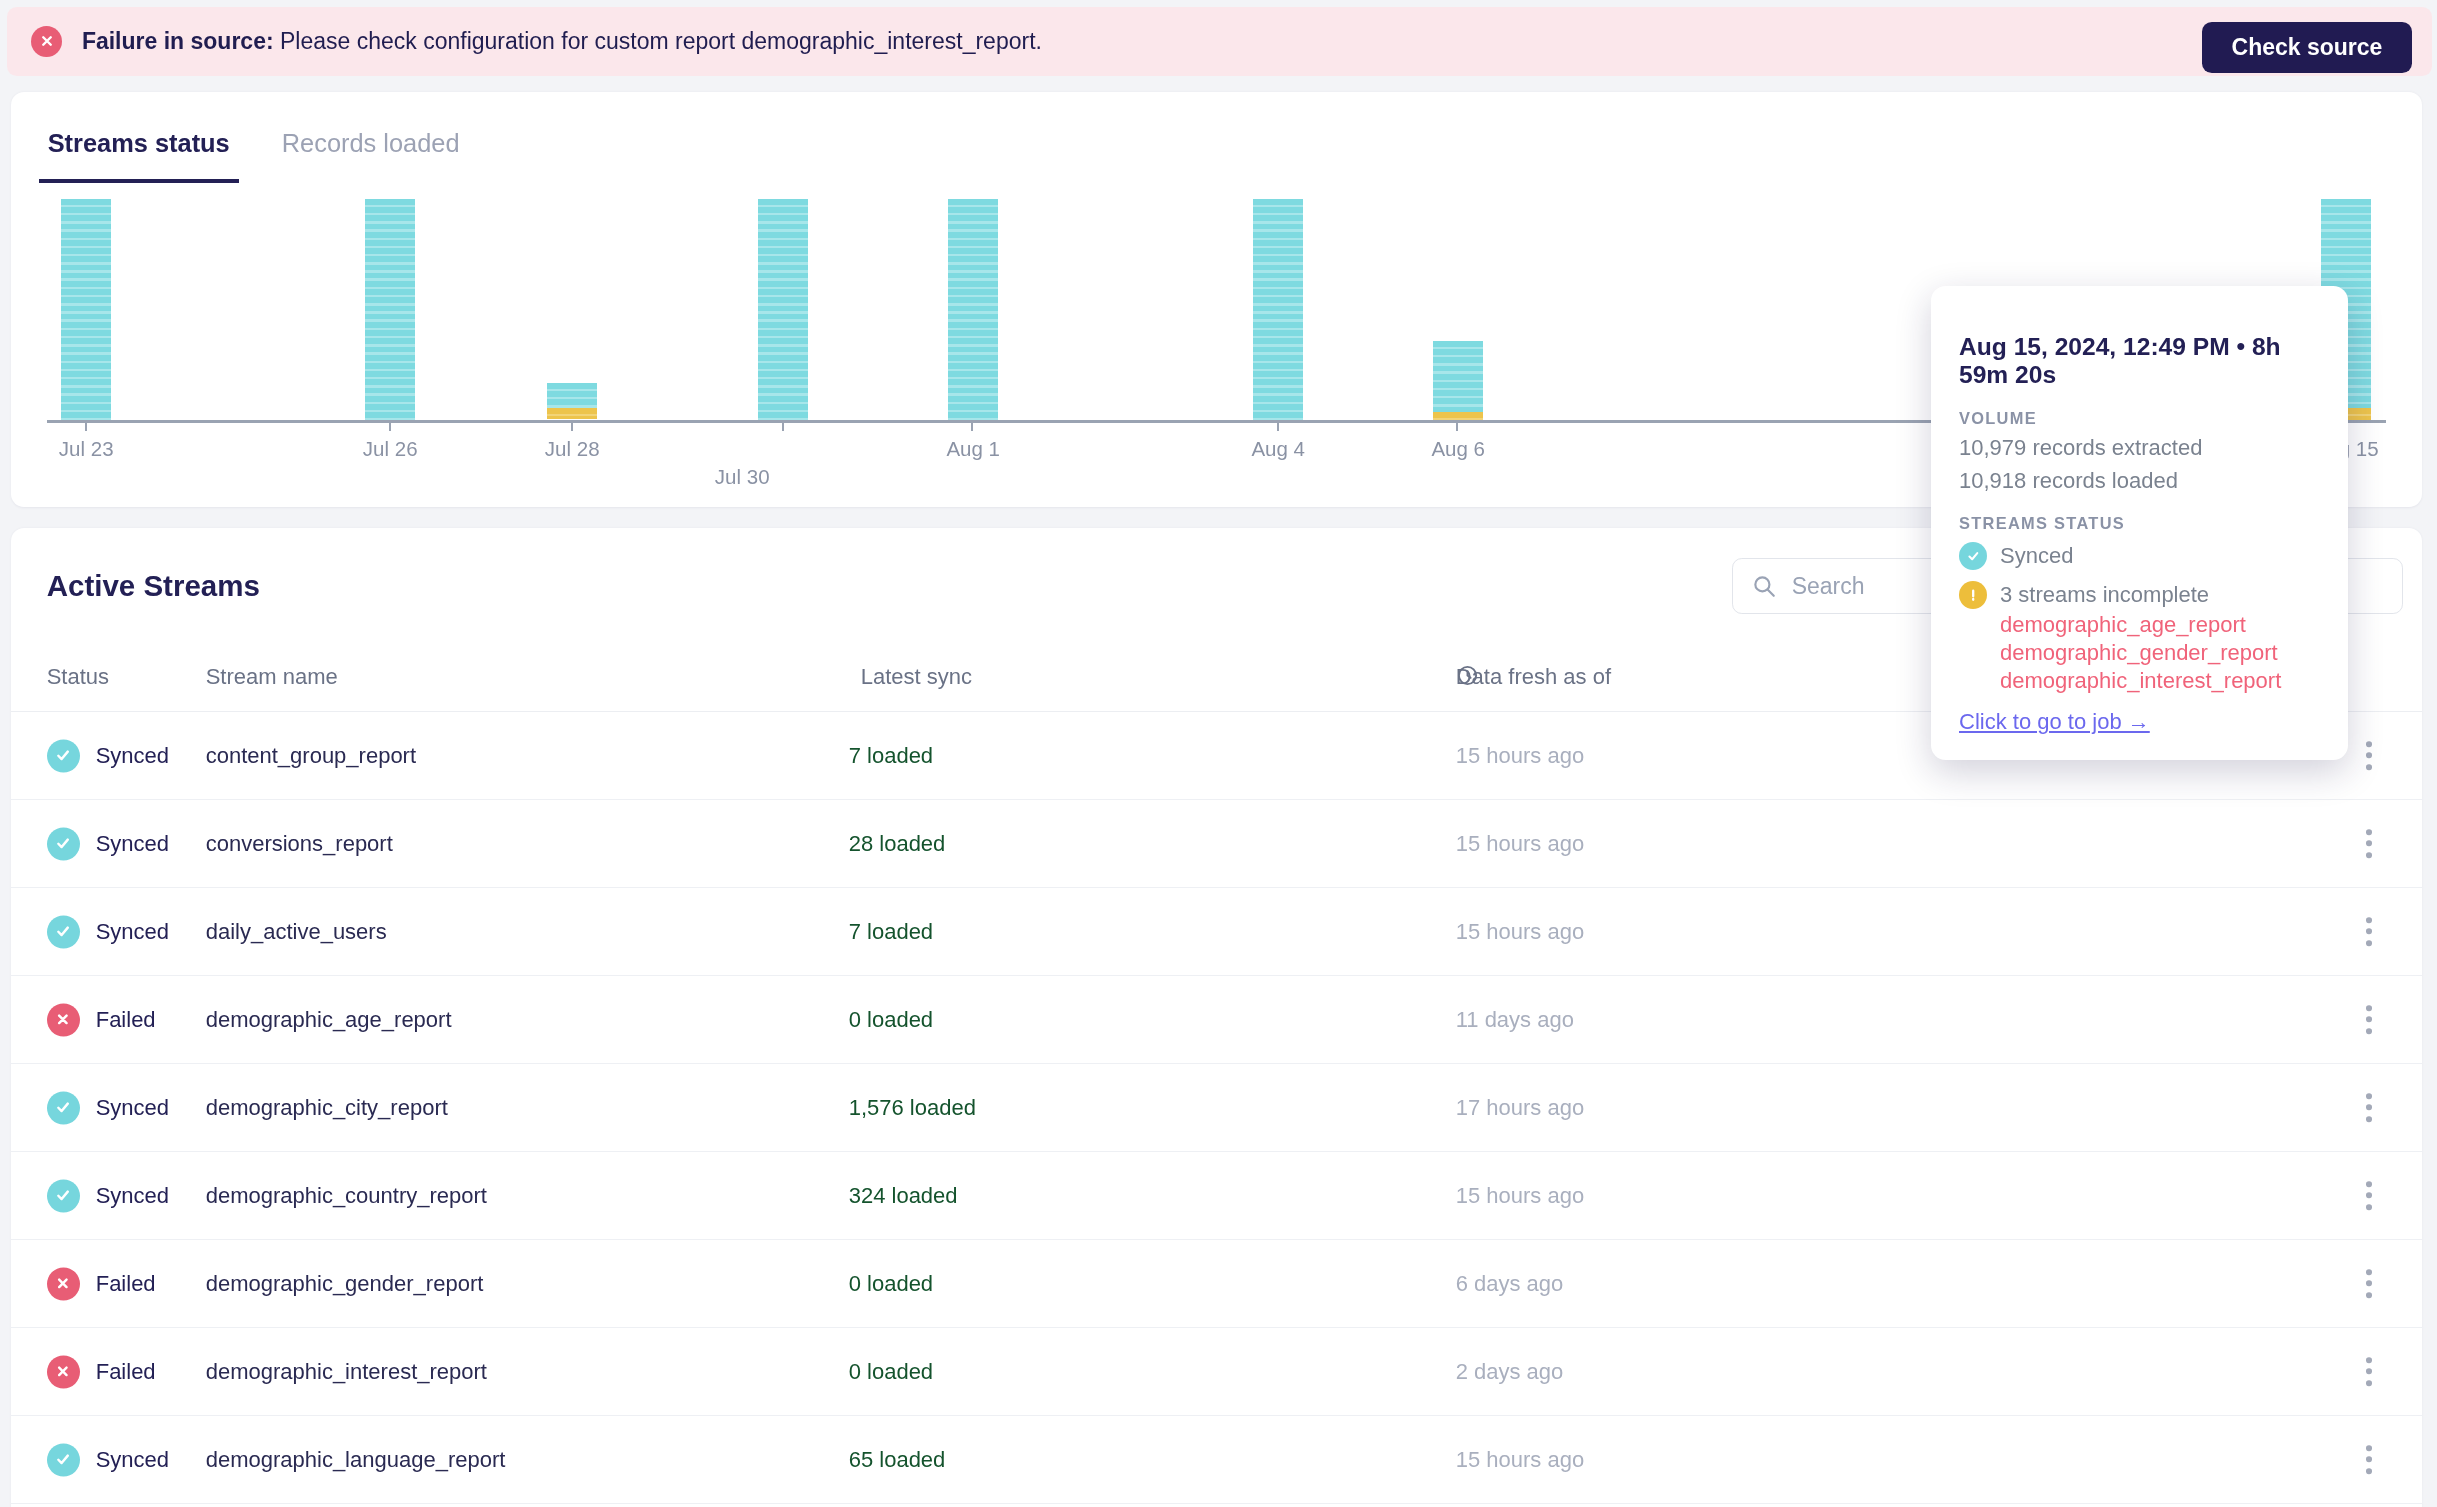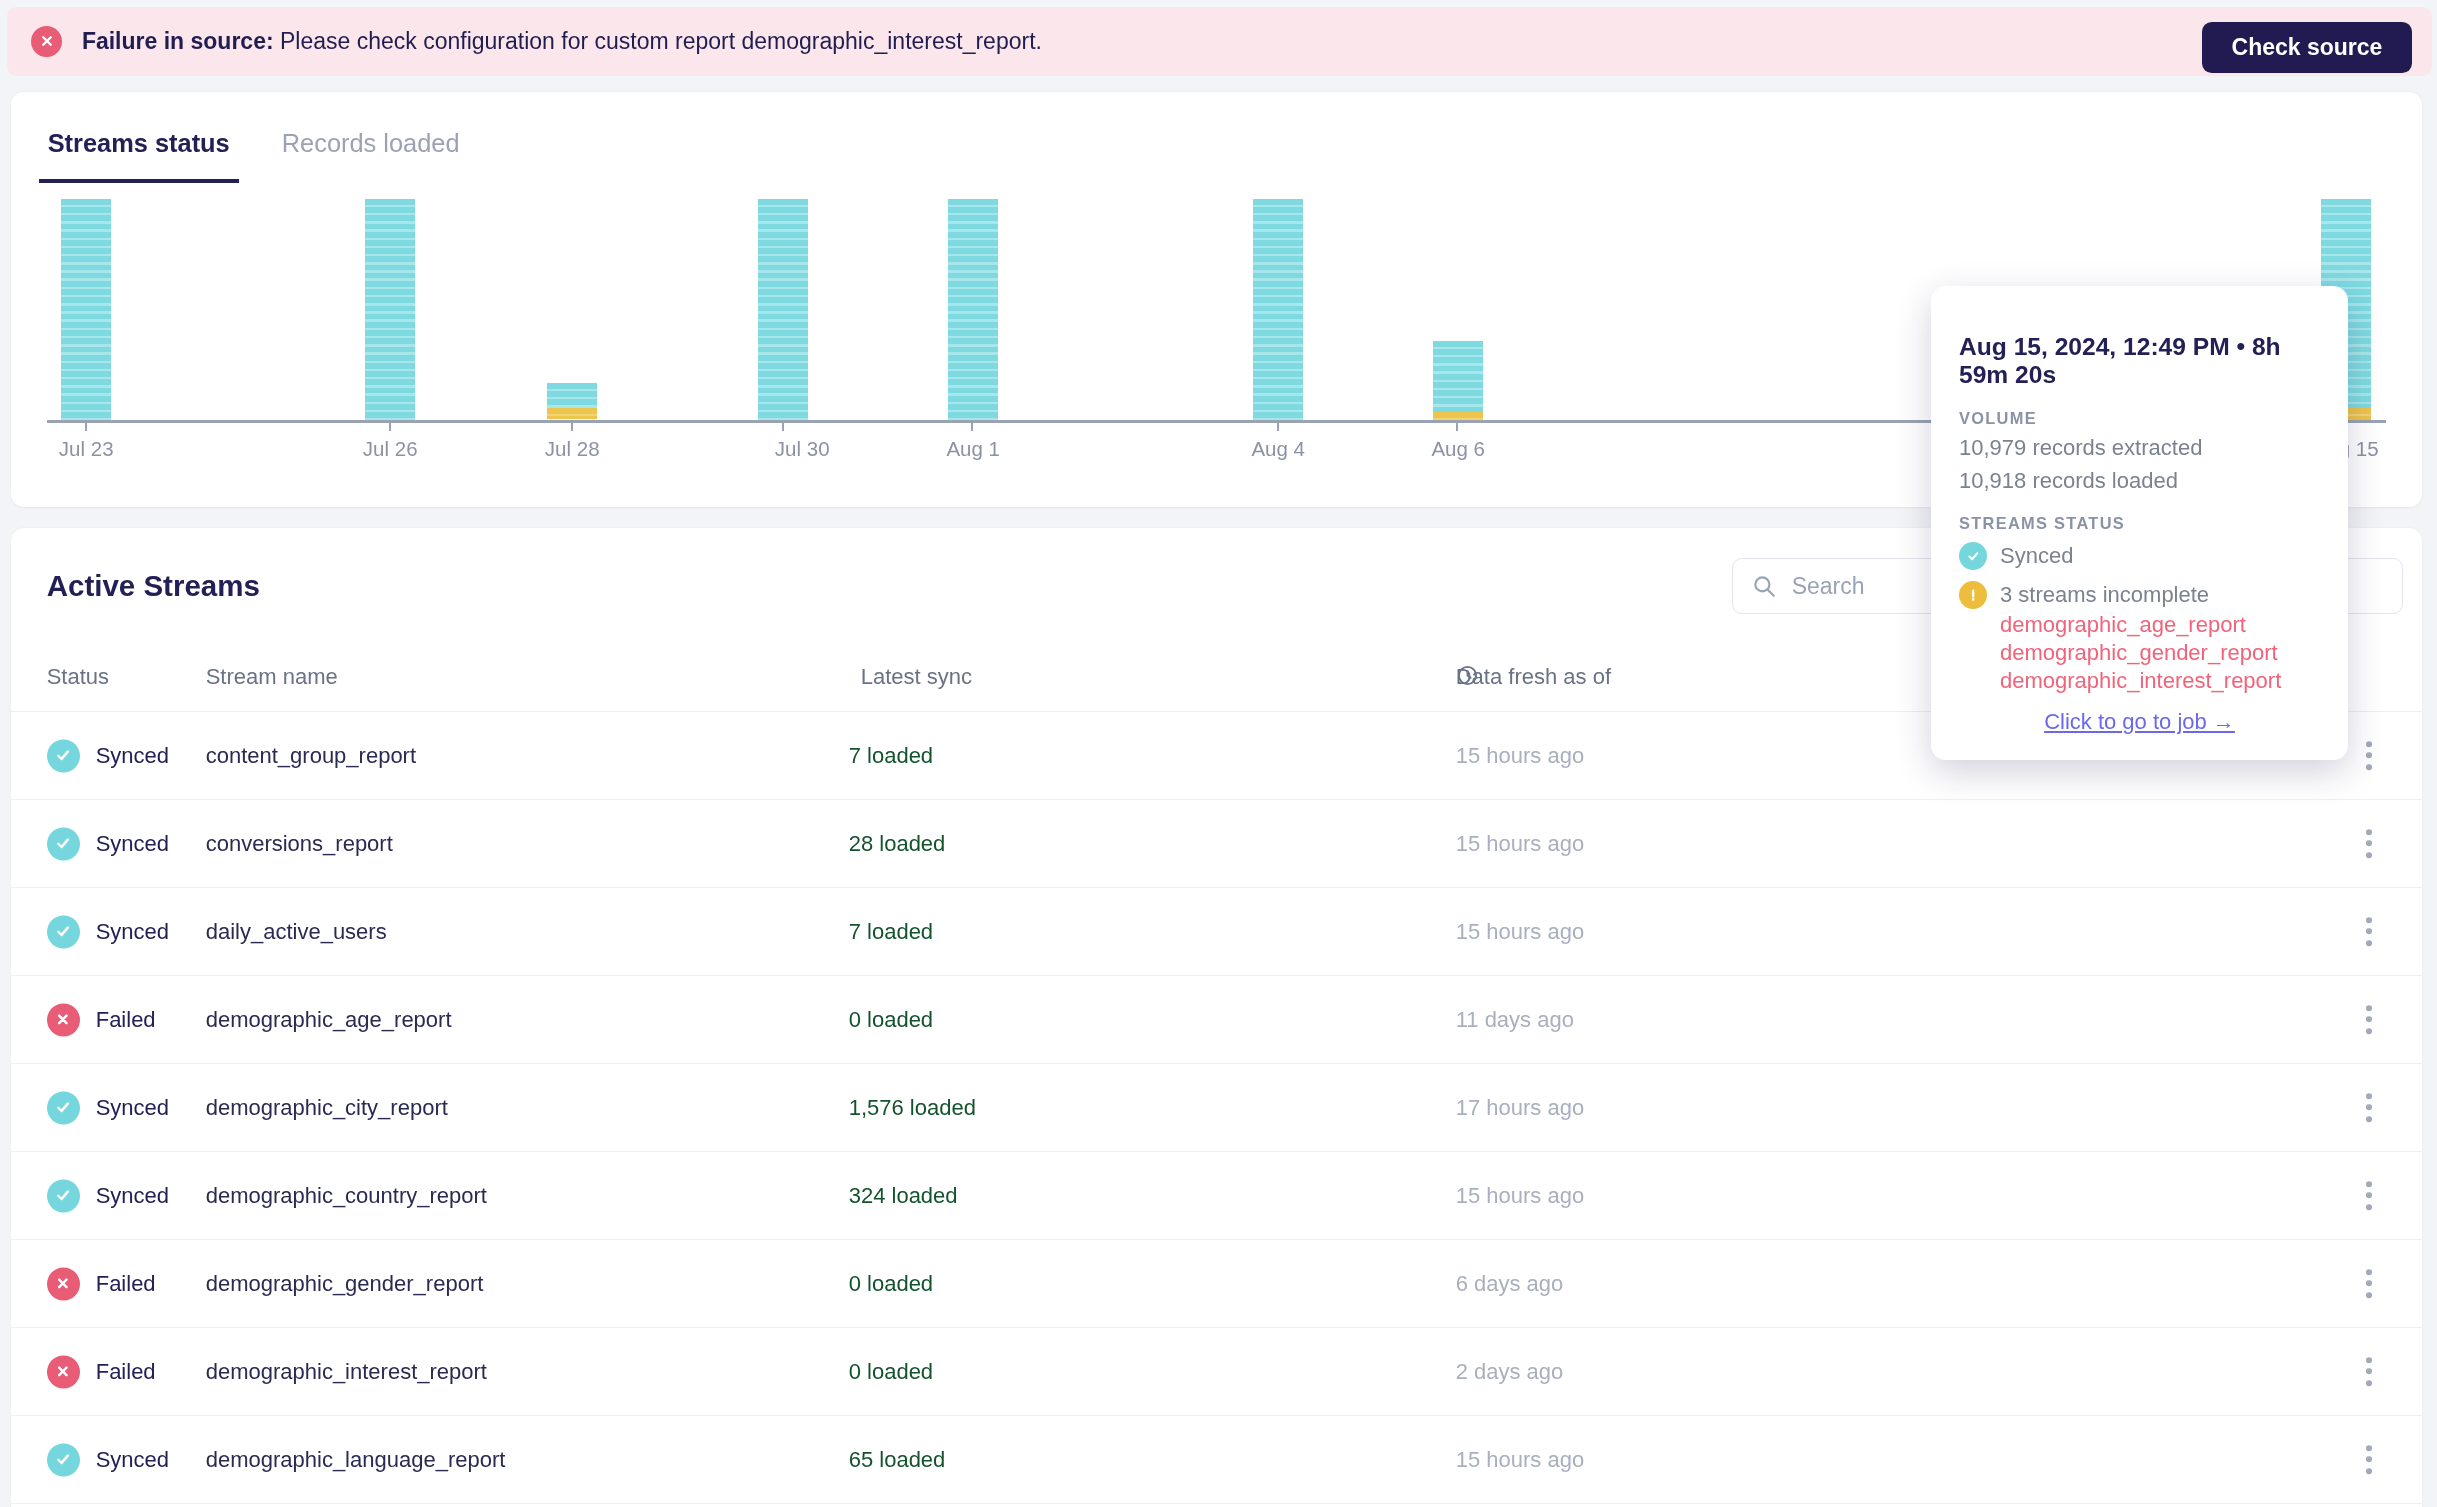--- a/index.html
+++ b/index.html
@@ -52,21 +52,21 @@
   .tt-row { margin-top:10.7px; display:flex; align-items:center; gap:13px;
             font-size:22px; color:#7A828F; }
   .tt-badge { width:28px; height:28px; border-radius:50%; flex:0 0 auto;
               display:flex; align-items:center; justify-content:center; }
   .tt-badge svg { width:16.4px; height:16.4px; }
   .badge-synced { background:#76D6DD; }
   .badge-warn { background:#EDBE3B; }
   .tt-links { margin:1.6px 0 0 41px; }
   .tt-links a { display:block; font-size:22px; line-height:28px; color:#F0637A;
                 text-decoration:none; cursor:pointer; }
-  .tt-job { margin-top:14.8px; font-size:22px; color:#6B68EE; text-decoration:underline; cursor:pointer;text-align:center; }
+  .tt-job { margin-top:14.8px; font-size:22px; color:#6B68EE; text-decoration:underline; cursor:pointer; }
 
   
   .streams-title { position:absolute; left:36px; top:41px; font-size:29.5px; font-weight:700; color:#232055; }
   .search { position:absolute; left:1721px; top:30px; width:671px; height:56px;
             border:1.6px solid #E2E5EB; border-radius:9.8px; background:#fff;
             display:flex; align-items:center; padding:0 18px; }
   .search svg { width:26px; height:26px; flex:0 0 auto; }
   .search input { border:none; outline:none; margin-left:13px; width:100%;
                   font-size:23px; color:#4A5264; font-family:inherit; background:transparent; }
   .search input::placeholder { color:#9AA3B5; }
@@ -128,21 +128,21 @@
         <div class="bar" style="left: 536px; top: 291px; height: 36px;">
           <div class="bar-teal" style="height: 24.6px;"></div>
           <div class="bar-yellow" style="height: 11.5px;"></div>
         </div>
         <div class="tick" style="left: 560px;"></div>
         <div class="tick-label" style="left: 504px;">Jul 28</div>
         <div class="bar" style="left: 747px; top: 107px; height: 221px;">
           <div class="bar-teal" style="height: 221px;"></div>
         </div>
         <div class="tick" style="left: 771px;"></div>
-        <div class="tick-label" style="left: 734px;">Jul 30</div>
+        <div class="tick-label" style="left: 674px; margin-top: 28px;">Jul 30</div>
         <div class="bar" style="left: 937px; top: 107px; height: 221px;">
           <div class="bar-teal" style="height: 221px;"></div>
         </div>
         <div class="tick" style="left: 960px;"></div>
         <div class="tick-label" style="left: 905px;">Aug 1</div>
         <div class="bar" style="left: 1242px; top: 107px; height: 221px;">
           <div class="bar-teal" style="height: 221px;"></div>
         </div>
         <div class="tick" style="left: 1266px;"></div>
         <div class="tick-label" style="left: 1210px;">Aug 4</div>

